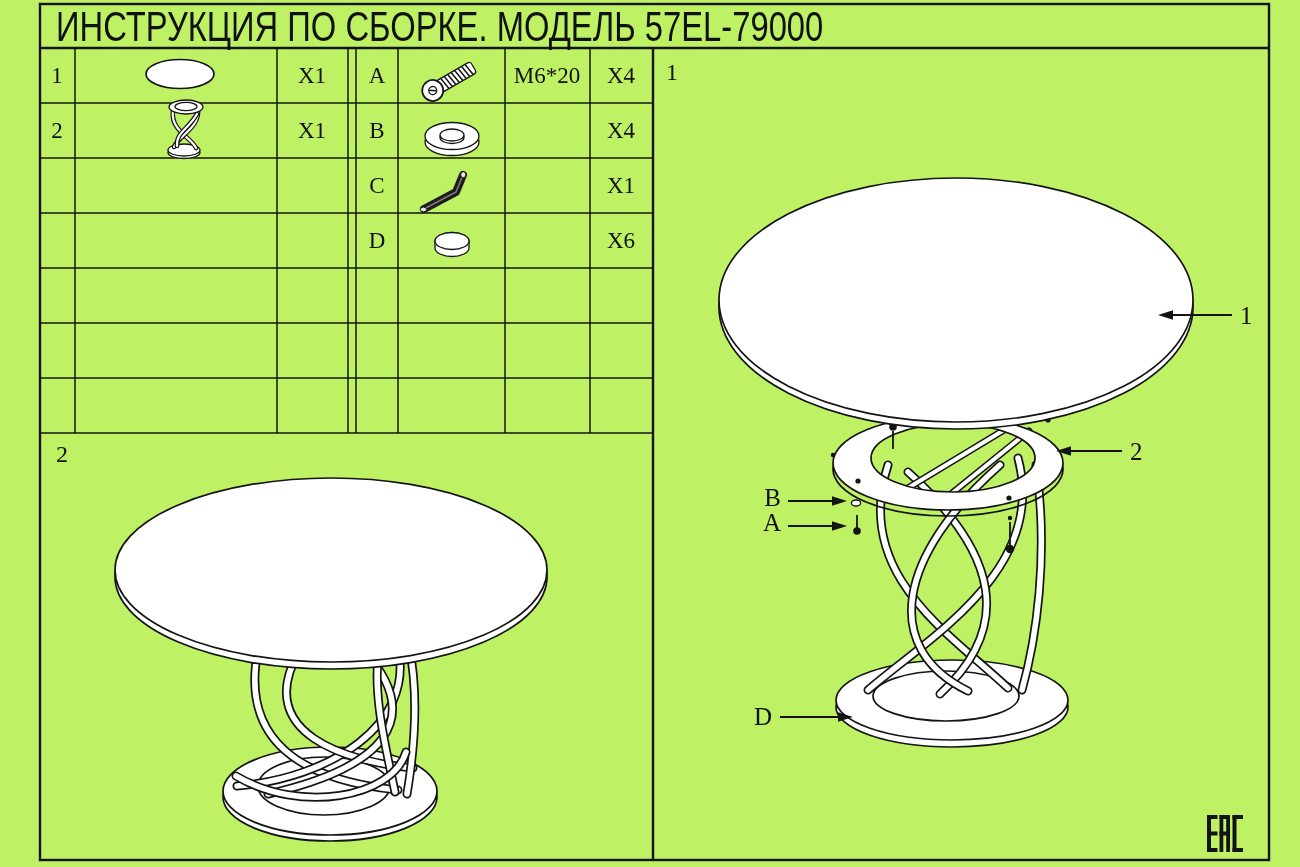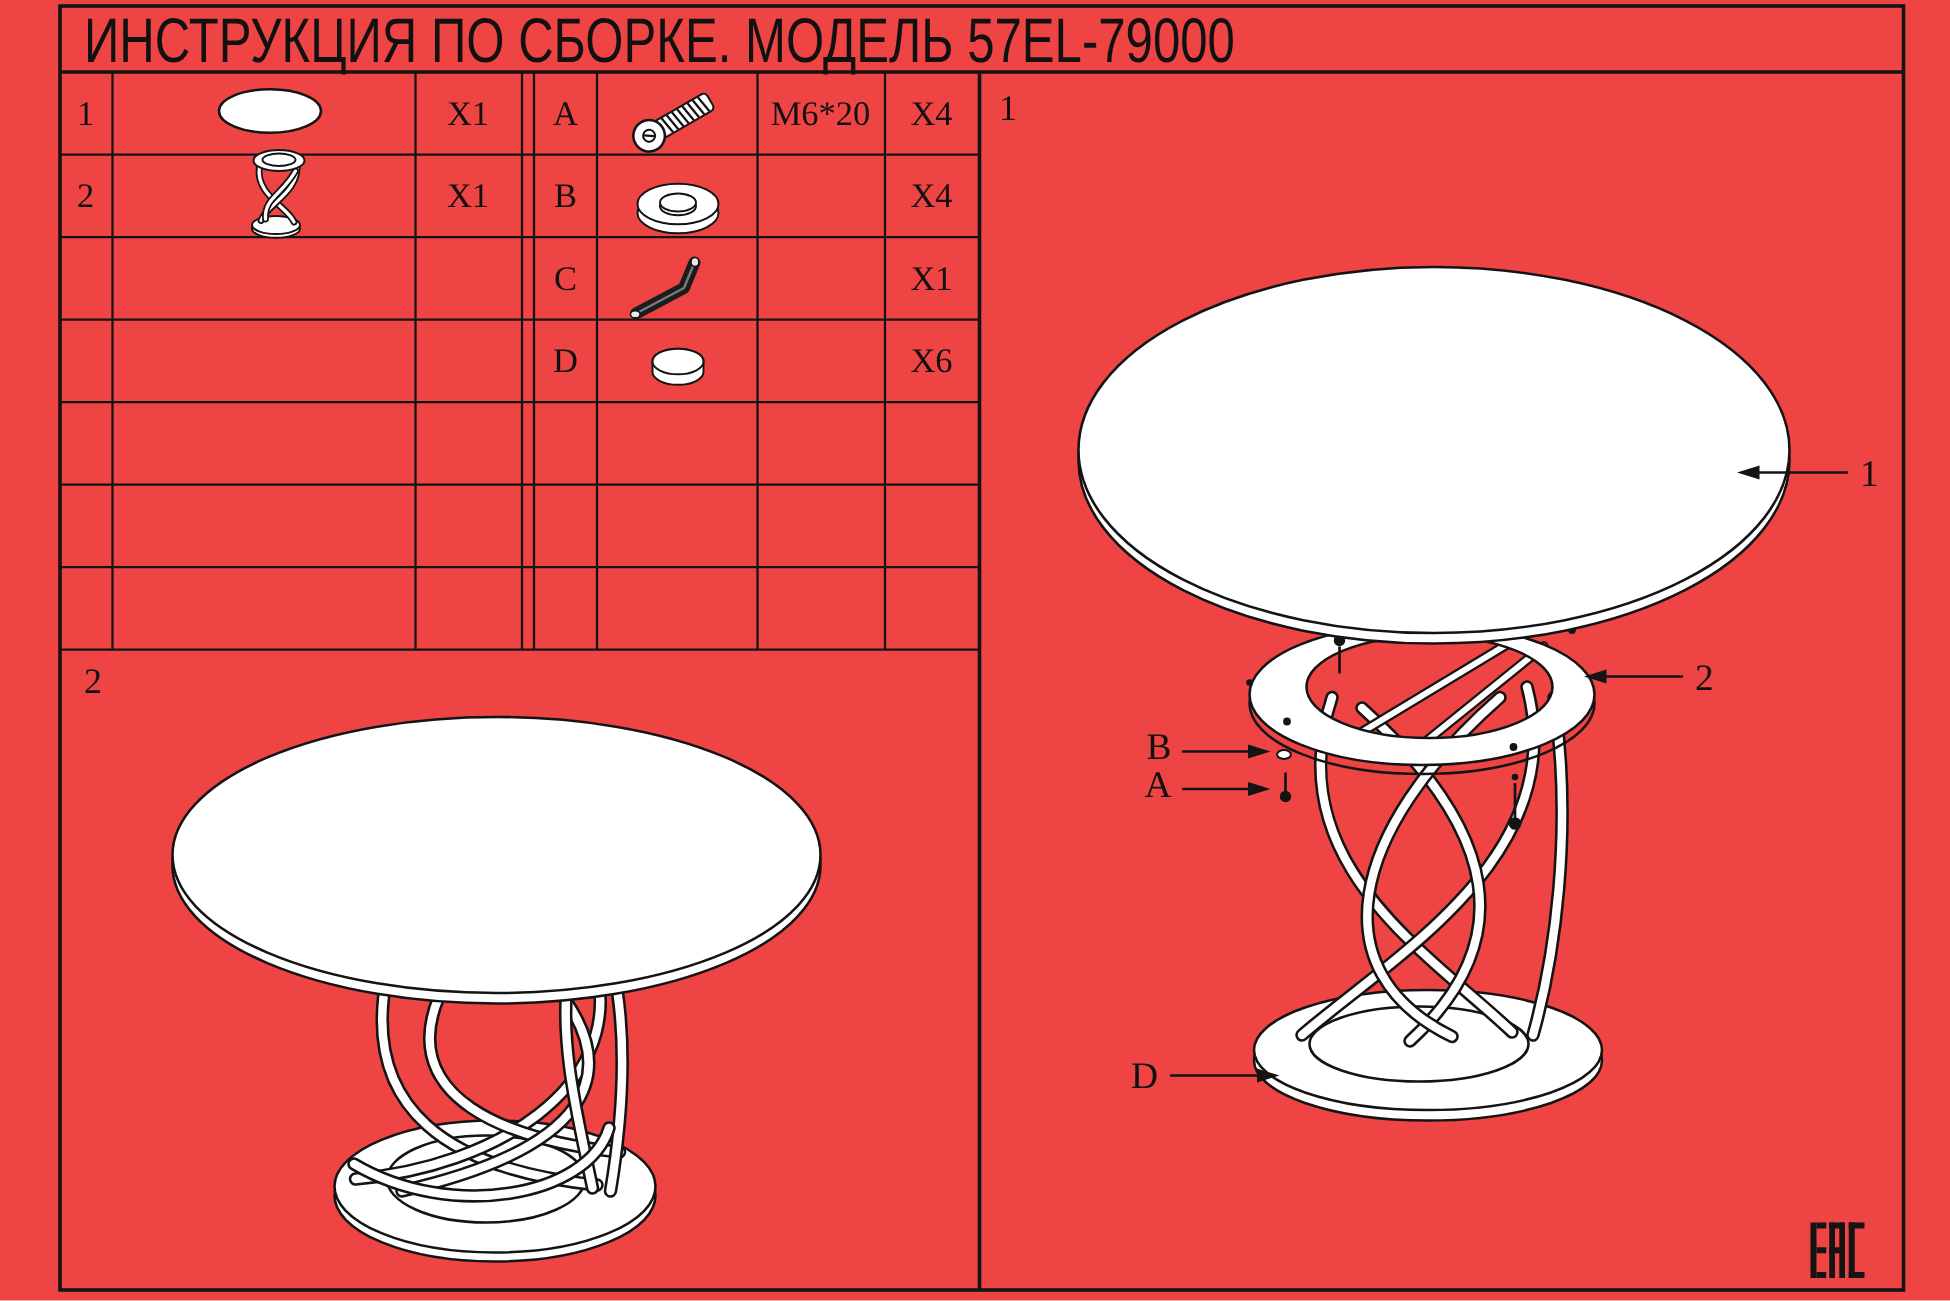--- a/index.html
+++ b/index.html
@@ -1,16 +1,16 @@
 <!DOCTYPE html>
 <html><head>
 <meta charset="utf-8">
 <style>
   html,body{margin:0;padding:0;background:#ffffff;}
-  .sheet{position:relative;width:1300px;height:867px;background:#ef4444;overflow:hidden;
+  .sheet{position:relative;width:1300px;height:867px;background:#bef264;overflow:hidden;
          font-family:"Liberation Serif", serif;}
   svg{display:block;}
   .frame{fill:none;stroke:#141414;stroke-width:2.4;}
   .grid{stroke:#141414;stroke-width:1.5;}
   .ln{stroke:#141414;stroke-width:1.7;fill:none;}
   .shape{fill:#ffffff;stroke:#141414;stroke-width:1.7;}
   .shape-thin{fill:#ffffff;stroke:#141414;stroke-width:1.3;}
   .tube-o{fill:none;stroke:#141414;stroke-width:9;stroke-linecap:round;}
   .tube-i{fill:none;stroke:#ffffff;stroke-width:5.6;stroke-linecap:round;}
   .tube2-o{fill:none;stroke:#141414;stroke-width:7;stroke-linecap:round;}

